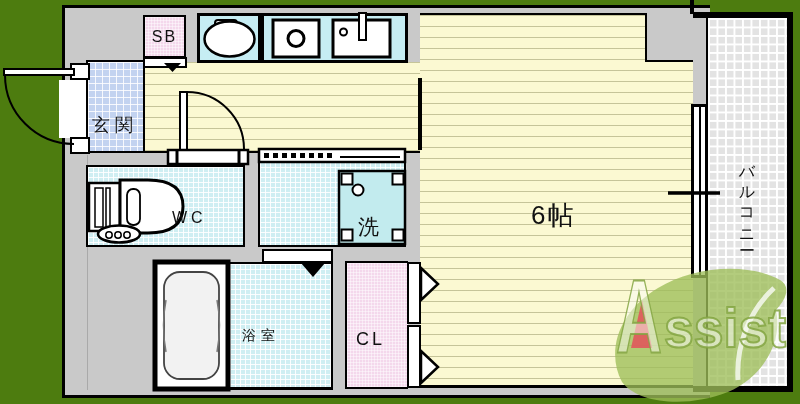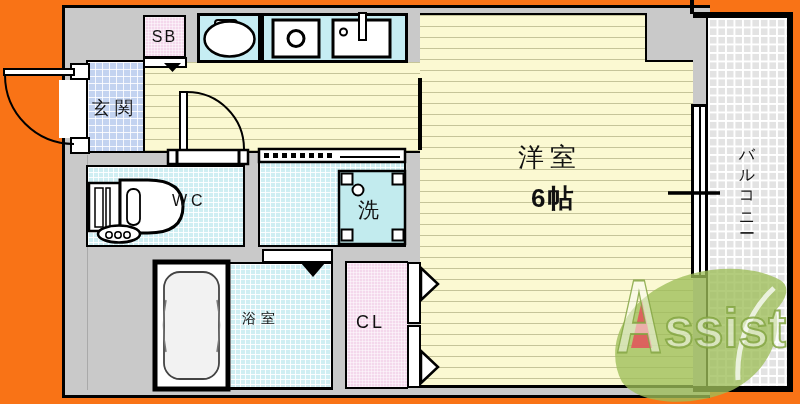--- a/index.html
+++ b/index.html
@@ -1,16 +1,16 @@
 <!DOCTYPE html>
 <html><head>
 <meta charset="utf-8">
 <style>
   html,body{margin:0;padding:0;background:#fff;}
-  #stage{position:relative;width:800px;height:404px;background:#f97316;overflow:hidden;
+  #stage{position:relative;width:800px;height:404px;background:#4d7c0f;overflow:hidden;
          font-family:"Liberation Sans","DejaVu Sans",sans-serif;}
   .abs{position:absolute;box-sizing:border-box;}
   
   #unit-wall{left:62px;top:5px;width:648px;height:393px;background:#c9c9c9;
              border:3px solid #000;border-right:none;z-index:1;}
   #wall-detail-line{left:87px;top:155px;width:1px;height:235px;background:#a9a9a9;z-index:2;}
   #door-opening{left:59px;top:80px;width:31px;height:58px;background:#fff;z-index:2;}
   
   .stripes-yellow{background-color:#fbf9d2;
       background-image:repeating-linear-gradient(180deg, rgba(110,110,60,.38) 0 1px, transparent 1px 11px);}
@@ -63,29 +63,29 @@
   #cl-door-2{left:407px;top:325px;width:14px;height:63px;background:#fff;border:2px solid #000;z-index:5;}
   #entry-jamb-top{left:70px;top:63px;width:20px;height:17px;background:#fff;border:2px solid #000;z-index:5;}
   #entry-jamb-bottom{left:70px;top:137px;width:20px;height:17px;background:#fff;border:2px solid #000;z-index:5;}
   #window-balcony{left:691px;top:104px;width:17px;height:174px;background:#fff;border:3px solid #000;z-index:5;}
   #window-balcony::after{content:"";position:absolute;left:50%;top:0;bottom:0;width:2px;background:#000;
                          transform:translateX(-50%);}
   
   #fixtures-svg{left:0;top:0;width:800px;height:404px;z-index:6;pointer-events:none;}
   #logo-svg{left:598px;top:252px;width:202px;height:152px;z-index:8;pointer-events:none;}
   
-  .lbl{position:absolute;color:#111;z-index:7;white-space:nowrap;}
+  .lbl{position:absolute;color:#111;z-index:7;white-space:nowrap;margin-top:17px;}
   #label-genkan{left:92px;top:96px;font-size:18px;letter-spacing:5px;}
   #label-sb{font-size:16px;letter-spacing:2px;color:#111;}
   #label-wc{left:172px;top:192px;font-size:16px;letter-spacing:4px;}
   #label-laundry{left:358px;top:196px;font-size:21px;}
   #label-bath{left:242px;top:310px;font-size:14px;letter-spacing:5px;}
   #label-cl{left:356px;top:312px;font-size:18px;letter-spacing:3px;text-align:right;}
   #label-western{left:518px;top:140px;font-size:26px;letter-spacing:6px;}
-  #label-western-size{left:531px;top:181px;font-size:26px;letter-spacing:2px;font-weight:bold;}
+  #label-western-size{left:531px;top:181px;font-size:26px;letter-spacing:2px;}
   #label-balcony{left:736px;top:136px;font-size:16px;letter-spacing:4px;
                  writing-mode:vertical-rl;text-orientation:mixed;height:150px;}
 </style>
 </head>
 <body>
 
 <div id="stage">
 
   <div class="abs" id="unit-wall"></div>
   <div class="abs" id="door-opening"></div>
@@ -188,21 +188,20 @@
     <g>
       <line x1="668" y1="193" x2="720" y2="193" stroke="#000" stroke-width="3.5"></line>
     </g>
   </svg>
 
   <div class="lbl" id="label-genkan">玄関</div>
   <div class="lbl" id="label-wc">WC</div>
   <div class="lbl" id="label-laundry">洗</div>
   <div class="lbl" id="label-bath">浴室</div>
   <div class="lbl" id="label-cl">CL</div>
-  <div class="lbl" id="label-western">洋室</div>
   <div class="lbl" id="label-western-size">6帖</div>
   <div class="lbl" id="label-balcony">バルコニー</div>
 
   <svg class="abs" id="logo-svg" viewBox="0 0 202 152">
     <g>
       <path d="M 182 28 C 150 10 95 14 60 36 C 20 60 8 100 24 130 C 40 152 90 156 130 140 C 165 125 185 90 178 58 C 190 45 192 34 182 28 Z" fill="rgba(158,190,88,0.78)"></path>
       <path d="M 176 36 C 150 60 138 95 140 128" fill="none" stroke="rgba(255,255,255,0.75)" stroke-width="5"></path>
     </g>
     <polygon points="44,48 33,96 54,96" fill="rgba(224,88,92,0.9)"></polygon>
     <text x="18" y="100" font-size="104" font-weight="bold" textLength="46" lengthAdjust="spacingAndGlyphs" fill="rgba(250,252,245,0.5)" stroke="rgba(130,165,65,0.85)" stroke-width="2" font-family="Liberation Sans, sans-serif">A</text>

